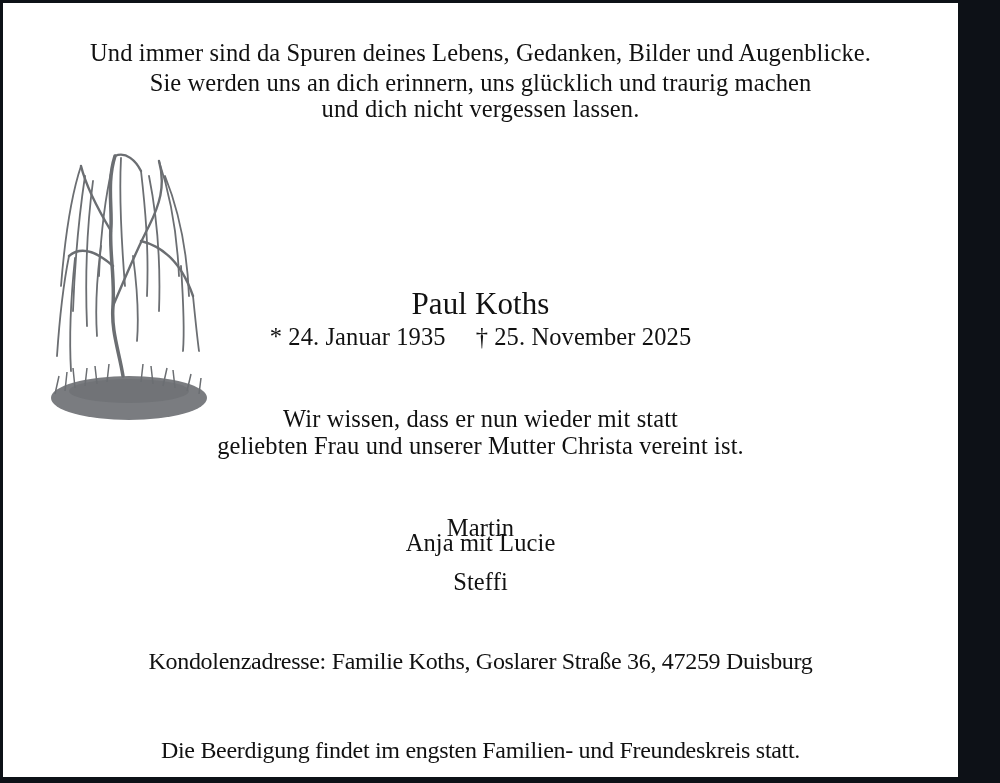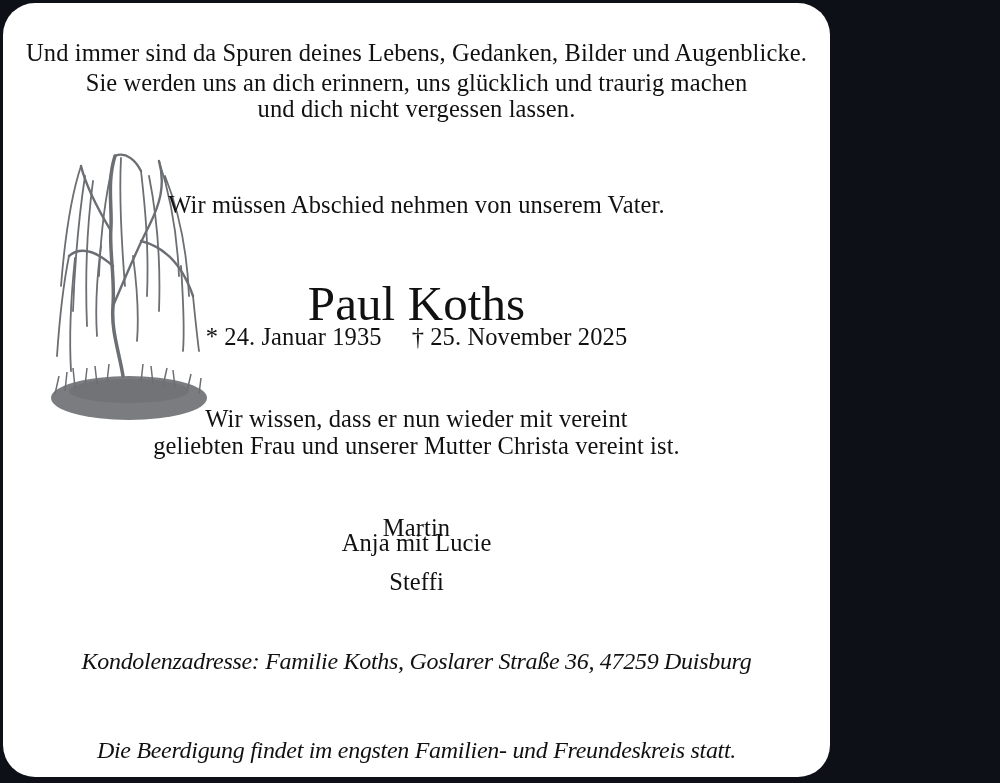--- a/index.html
+++ b/index.html
@@ -7,44 +7,43 @@
       width: 1000px; height: 783px;
       background: #0d1117;
       position: relative;
       overflow: hidden;
       font-family: "Liberation Serif", "DejaVu Serif", serif;
       color: #111;
     }
     .card {
       position: absolute;
       left: 3px; top: 3px;
-      width: 827px; height: 774px;
+      width: 955px; height: 774px;
       background: #ffffff;
-      border-radius: 32px;
     }
     .line {
       position: absolute;
       left: 0; right: 0;
       text-align: center;
       white-space: nowrap;
       font-size: 24.5px;
       line-height: 27px;
       letter-spacing: 0.1px;
     }
     .tree {
       position: absolute;
       left: 38px; top: 133px;
       width: 180px; height: 300px;
     }
     .name {
-      font-size: 49px;
+      font-size: 31px;
       line-height: 46px;
     }
     .dates .gap { display: inline-block; width: 30px; }
-    .cond { font-size: 24px; letter-spacing: -0.3px; font-style: italic; }
+    .cond { font-size: 24px; letter-spacing: -0.3px; }
   </style>
 </head>
 <body>
 
 <div class="card">
 
   <div class="line" style="top:36px">Und immer sind da Spuren deines Lebens, Gedanken, Bilder und Augenblicke.</div>
   <div class="line" style="top:66px">Sie werden uns an dich erinnern, uns glücklich und traurig machen</div>
   <div class="line" style="top:92px">und dich nicht vergessen lassen.</div>
 
@@ -71,29 +70,28 @@
       <g fill="#6b6e72">
         <ellipse cx="88" cy="262" rx="78" ry="22" opacity="0.9"></ellipse>
         <ellipse cx="88" cy="255" rx="60" ry="12" opacity="0.6"></ellipse>
       </g>
       <g stroke="#6b6e72" stroke-width="1.5">
         <path d="M14 258 L18 240 M24 255 L26 236 M34 252 L32 232 M44 250 L46 232 M56 248 L54 230 M66 246 L68 228 M100 246 L102 228 M112 248 L110 230 M122 250 L126 232 M134 252 L132 234 M146 255 L150 238 M158 258 L160 242"></path>
       </g>
     </svg>
   </div>
 
-  <div class="line" style="top:188px">Wir müssen Abschied nehmen von unserem Vater.</div>
 
   <div class="line name" style="top:278px">Paul Koths</div>
 
   <div class="line dates" style="top:320px">
     <span>* 24. Januar 1935</span><span class="gap"></span><span>† 25. November 2025</span>
   </div>
 
-  <div class="line" style="top:402px">Wir wissen, dass er nun wieder mit vereint</div>
+  <div class="line" style="top:402px">Wir wissen, dass er nun wieder mit statt</div>
   <div class="line" style="top:511px">Martin</div>
 
   <div class="line" style="top:429px">geliebten Frau und unserer Mutter Christa vereint ist.</div>
   <div class="line" style="top:526px">Anja mit Lucie</div>
   <div class="line" style="top:565px">Steffi</div>
 
   <div class="line cond" style="top:645px">Kondolenzadresse: Familie Koths, Goslarer Straße 36, 47259 Duisburg</div>
   <div class="line cond" style="top:734px">Die Beerdigung findet im engsten Familien- und Freundeskreis statt.</div>
 </div>
 

